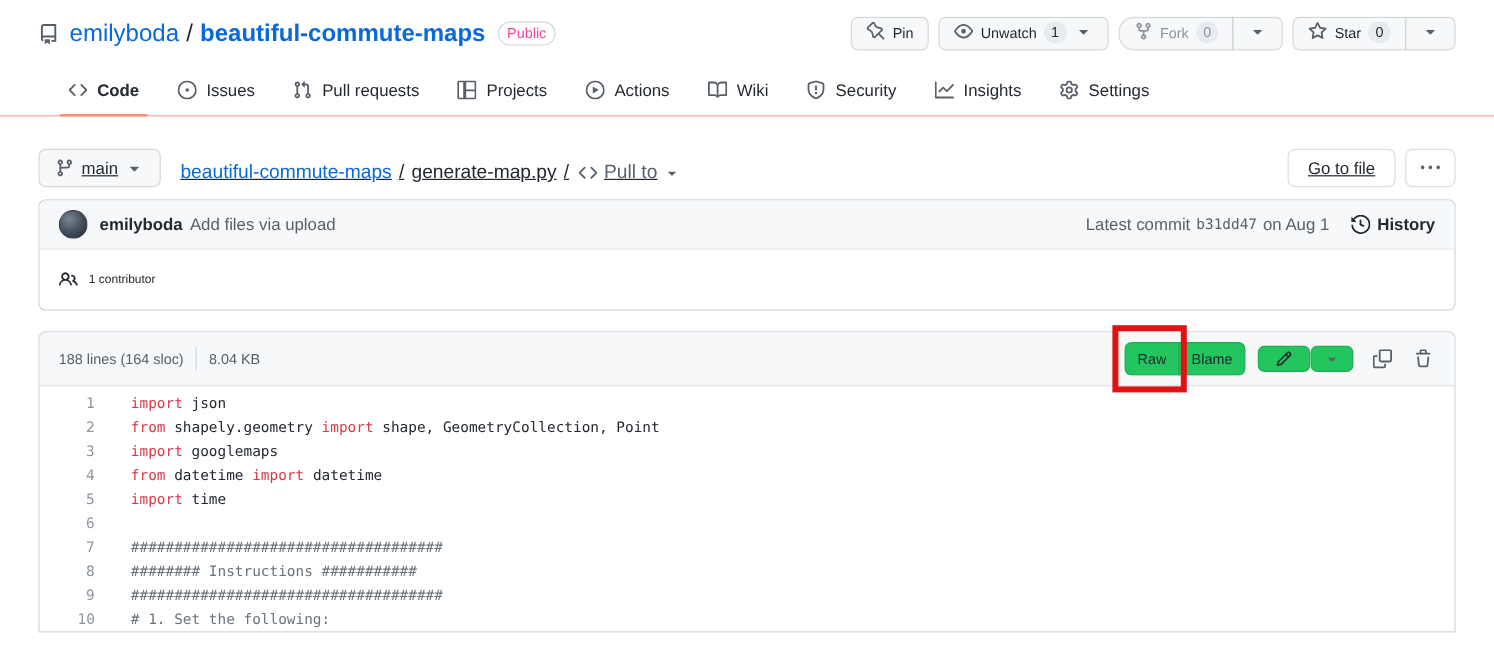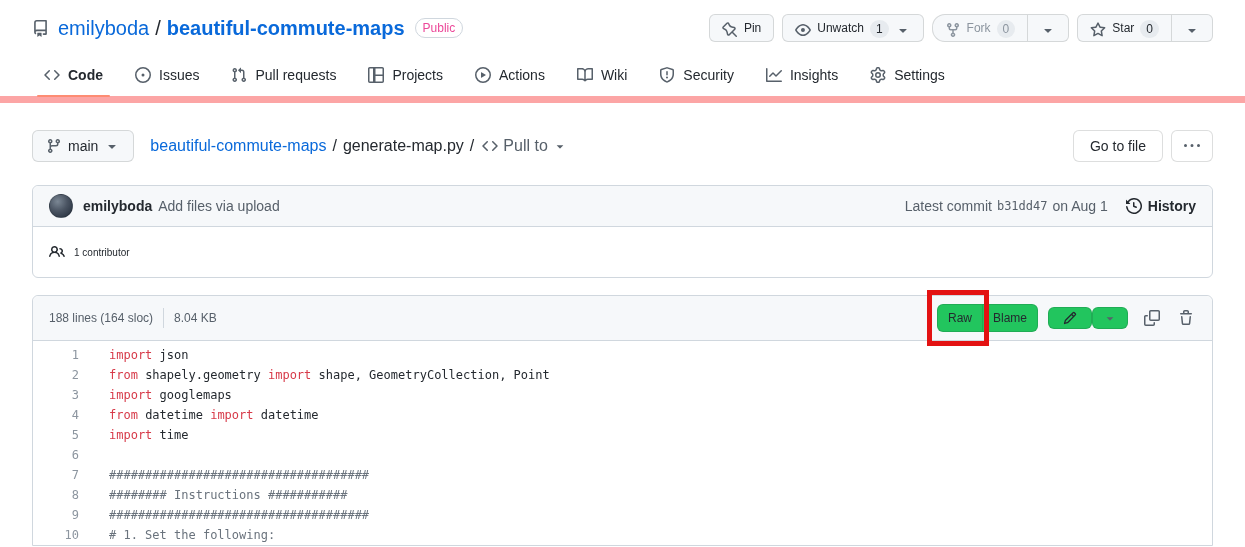--- a/index.html
+++ b/index.html
@@ -13,48 +13,48 @@
   .repo-row { display: flex; align-items: center; padding: 14px 32px 0 32px; }
   .repo-title { display: flex; align-items: center; font-size: 20px; line-height: 28px; }
   .repo-title .repo-icon { color: #57606a; margin-right: 9px; }
   .repo-title a { color: #0969da; }
   .repo-title .sep { margin: 0 6px; color: #24292f; }
   .repo-title .repo-name { font-weight: 600; }
   .badge-public { margin-left: 10px; font-size: 12px; font-weight: 500; line-height: 18px;
     color: #ec4899; border: 1px solid #d0d7de; border-radius: 2em; padding: 0 7px; }
 
   .header-actions { margin-left: auto; display: flex; align-items: center; gap: 8px; }
-  .btn-sm { display: inline-flex; align-items: flex-end; gap: 6px; padding: 3px 12px;
+  .btn-sm { display: inline-flex; align-items: flex-start; gap: 6px; padding: 3px 12px;
     font-size: 12px; font-weight: 500; line-height: 20px; color: #24292f;
     background: #f6f8fa; border: 1px solid rgba(27,31,36,0.15); border-radius: 6px; cursor: pointer;
     font-family: "Liberation Sans", sans-serif; }
   .btn-sm .ic { color: #57606a; }
   .counter { background: rgba(175,184,193,0.2); border-radius: 2em; padding: 0 6px;
     font-size: 12px; line-height: 18px; font-weight: 500; }
   .btn-group { display: inline-flex; }
   .btn-group .btn-sm:first-child { border-top-right-radius: 0; border-bottom-right-radius: 0; }
   .btn-group .btn-sm:last-child { border-top-left-radius: 0; border-bottom-left-radius: 0; margin-left: -1px; }
   .muted-btn { color: #8c959f !important; border-radius: 13px; }
   .muted-btn .ic { color: #8c959f; }
   .muted-btn .counter { color: #8c959f; }
   .caret { color: #57606a; }
 
   
-  .repo-nav { display: flex; padding: 0 28px; margin-top: 14px; border-bottom: 7px solid #fca5a5; }
+  .repo-nav { display: flex; padding: 0 41px; margin-top: 14px; border-bottom: 1px solid #fca5a5; }
   .nav-tab { display: flex; align-items: center; gap: 8px; padding: 9px 16px 11px 16px;
     color: #24292f; font-size: 14px; line-height: 20px; position: relative; cursor: pointer; }
   .nav-tab .ic { color: #57606a; }
   .nav-tab.active { font-weight: 600; }
   .nav-tab.active::after { content: ""; position: absolute; left: 9px; right: 9px; bottom: -1px;
     height: 2px; border-radius: 3px; background: var(--accent-underline, #fd8c73); }
 
   
   .main { padding: 27px 32px 0 32px; }
 
-  .file-nav-row { display: flex; align-items: center; margin-bottom: 23px; }
+  .file-nav-row { display: flex; align-items: flex-end; margin-bottom: 10px; text-decoration: underline; }
   .branch-btn { display: inline-flex; align-items: center; gap: 6px; padding: 5px 13px;
     font-size: 14px; font-weight: 500; line-height: 20px; color: #24292f; background: #f6f8fa;
     border: 1px solid rgba(27,31,36,0.15); border-radius: 6px; cursor: pointer; }
   .branch-btn .ic { color: #57606a; }
   .breadcrumb { margin-left: 16px; font-size: 16px; line-height: 24px; display: flex; align-items: center; }
   .breadcrumb a { color: #0969da; }
   .breadcrumb .sep { margin: 0 6px; color: #24292f; }
   .breadcrumb .final { color: #24292f; }
   .jump-to { display: inline-flex; align-items: center; gap: 5px; color: #57606a; cursor: pointer; margin-left: 2px; }
   .file-nav-right { margin-left: auto; display: flex; gap: 8px; }

